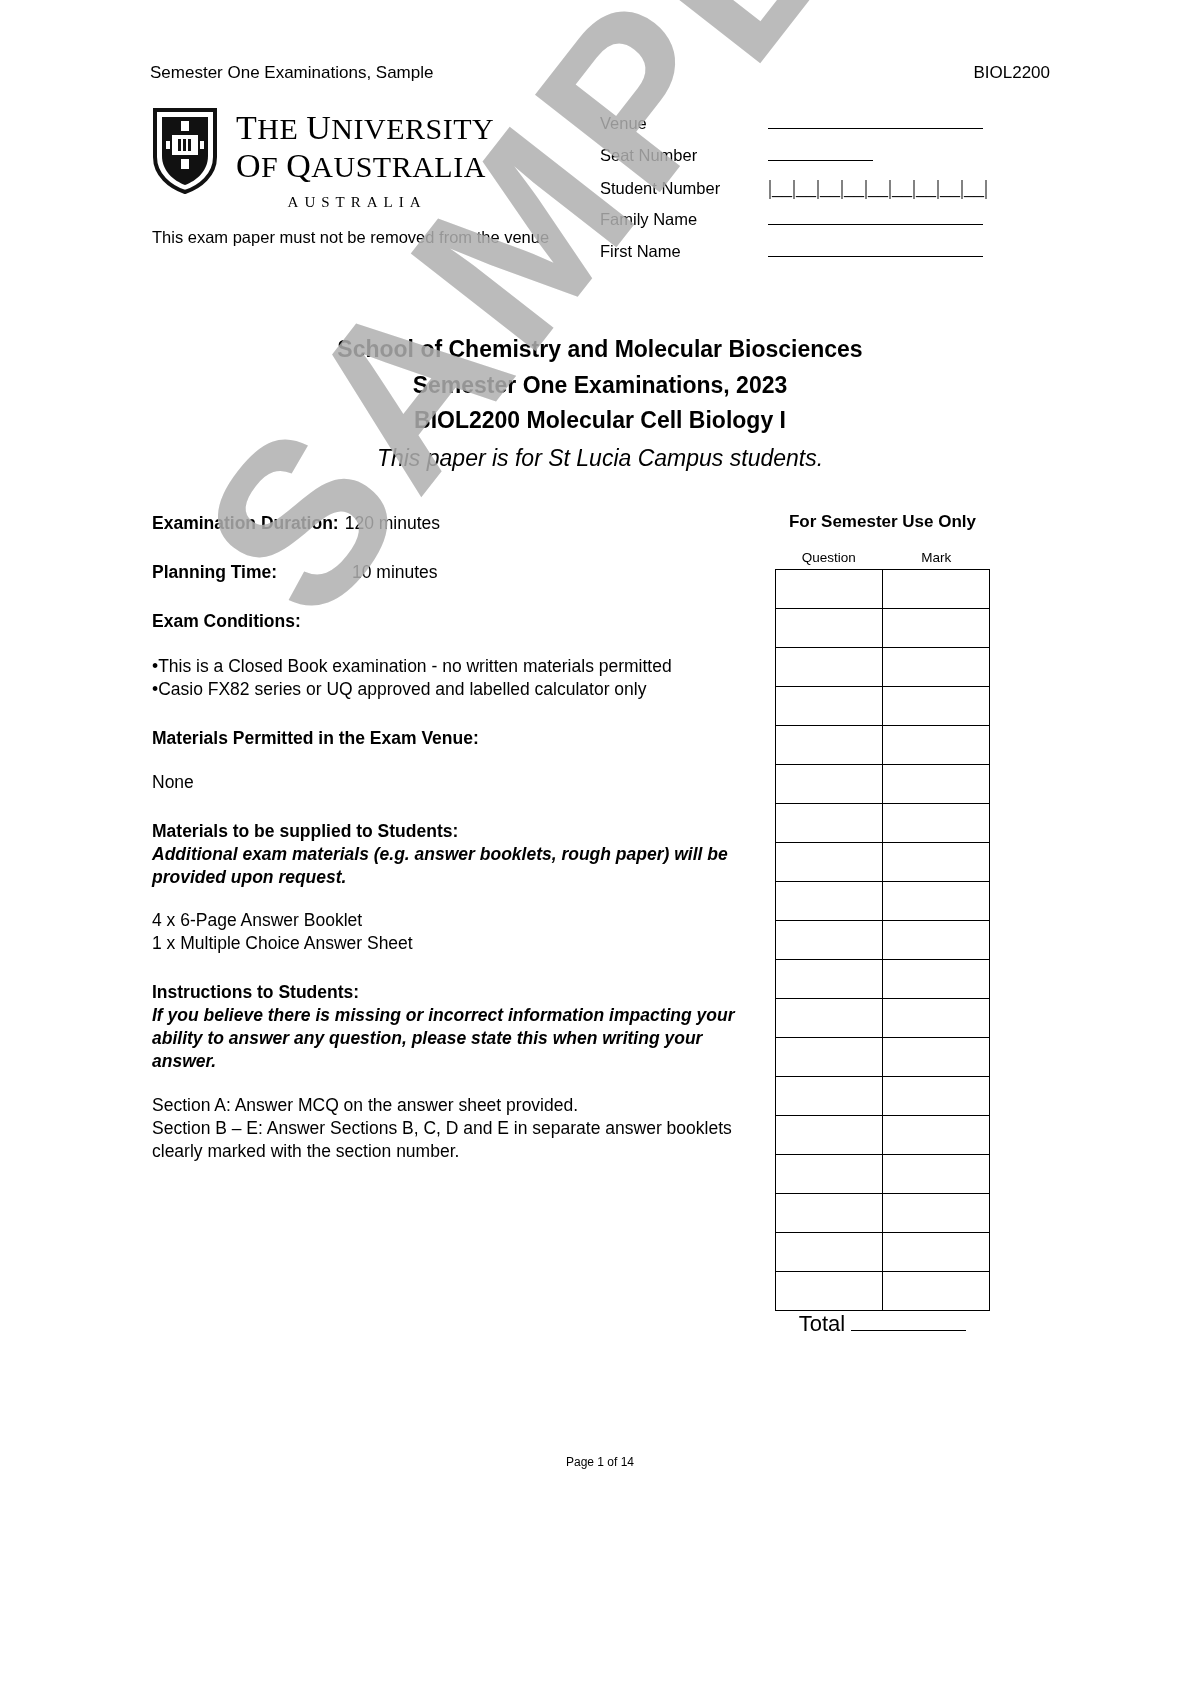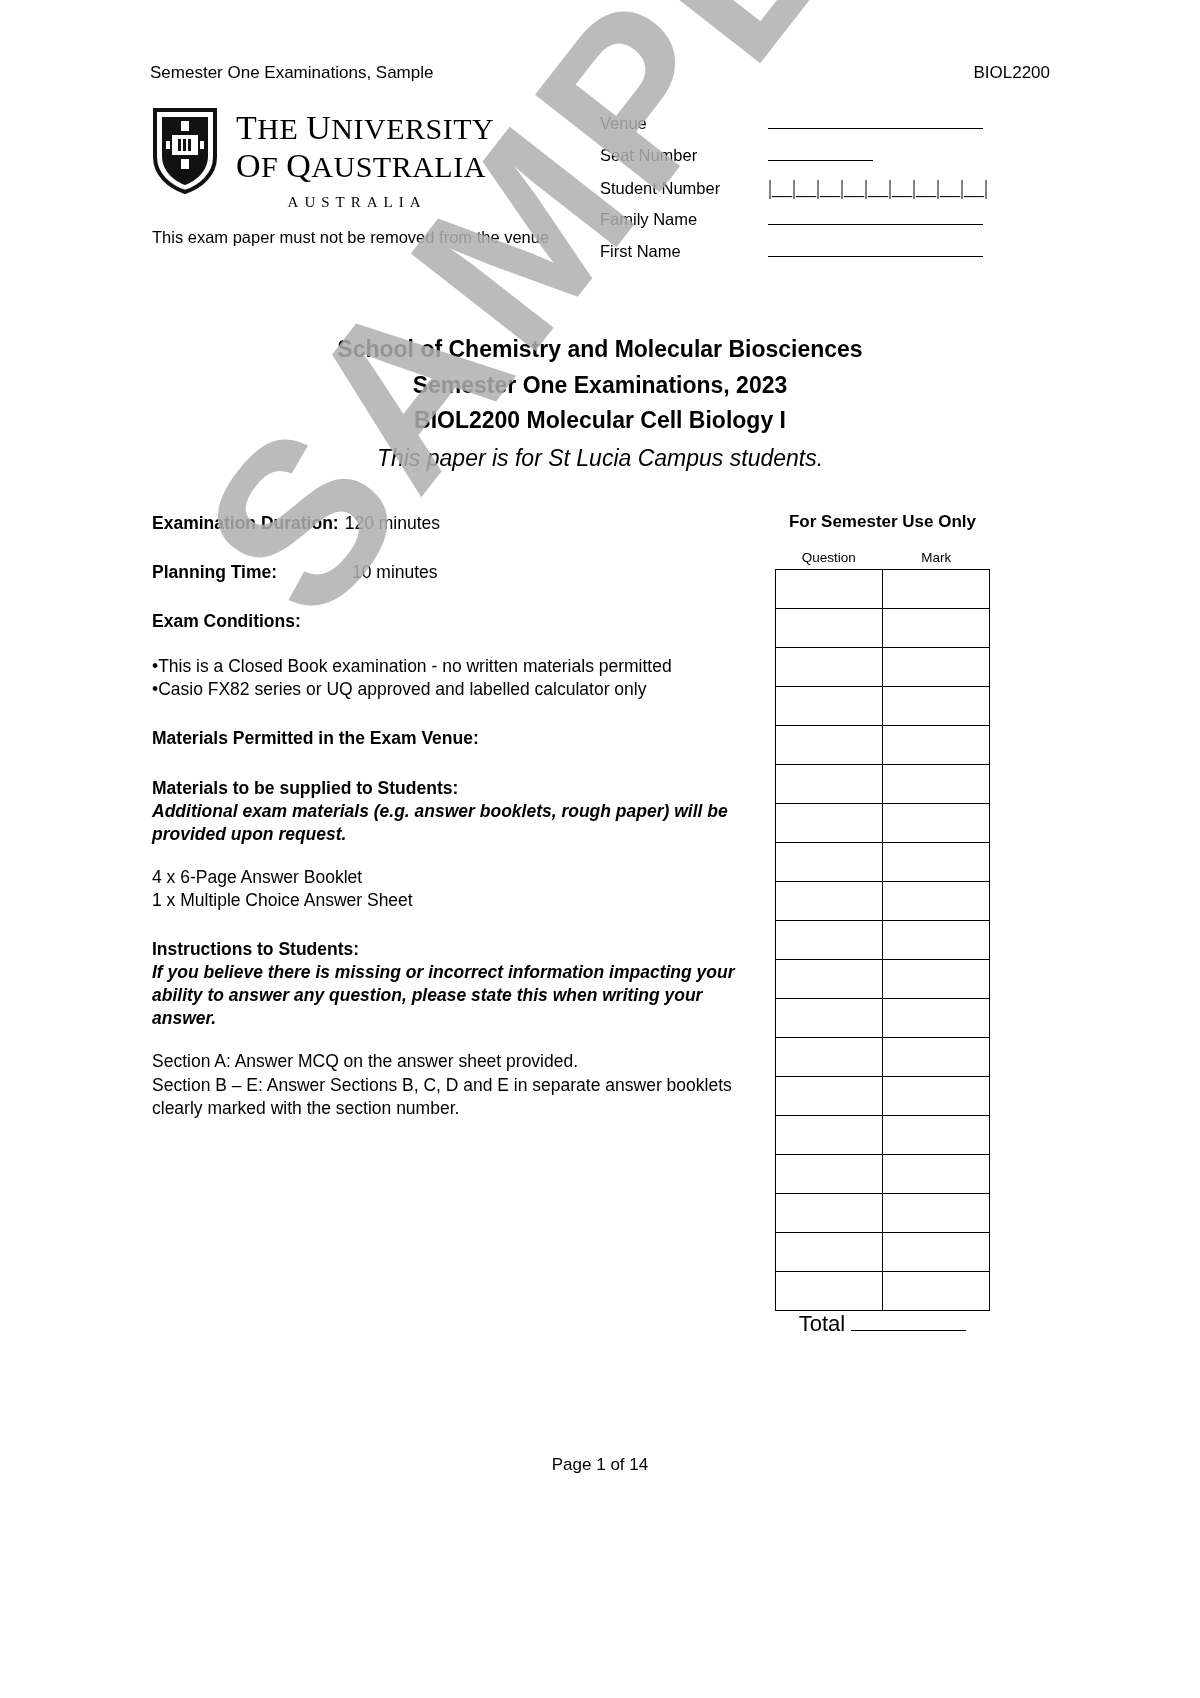--- a/index.html
+++ b/index.html
@@ -190,21 +190,21 @@
     width: 115px;
     height: 18px;
     margin-left: 6px;
   }
   
   .footer {
     position: absolute;
     left: 0; top: 1455px;
     width: 1200px;
     text-align: center;
-    font-size: 17px;
+    font-size: 12px;
   }
   
   .watermark {
     position: absolute;
     left: 0; top: 0;
     width: 1200px; height: 1698px;
     pointer-events: none;
   }
   .wm-text {
     position: absolute;
@@ -305,20 +305,21 @@
 
     <div class="sec-head">Exam Conditions:</div>
 
     <div class="bullets">
       <p><span>•</span><span>This is a Closed Book examination - no written materials permitted</span></p>
       <p><span>•</span><span>Casio FX82 series or UQ approved and labelled calculator only</span></p>
     </div>
 
     <div class="blk">
       <div class="bold">Materials Permitted in the Exam Venue:</div>
+      <div class="plain-gap">None</div>
     </div>
 
     <div class="blk">
       <div class="bold">Materials to be supplied to Students:</div>
       <div class="bolditalic">Additional exam materials (e.g. answer booklets, rough paper) will be provided upon request.</div>
       <div class="plain-gap">4 x 6-Page Answer Booklet</div>
       <div>1 x Multiple Choice Answer Sheet</div>
     </div>
 
     <div class="blk">

